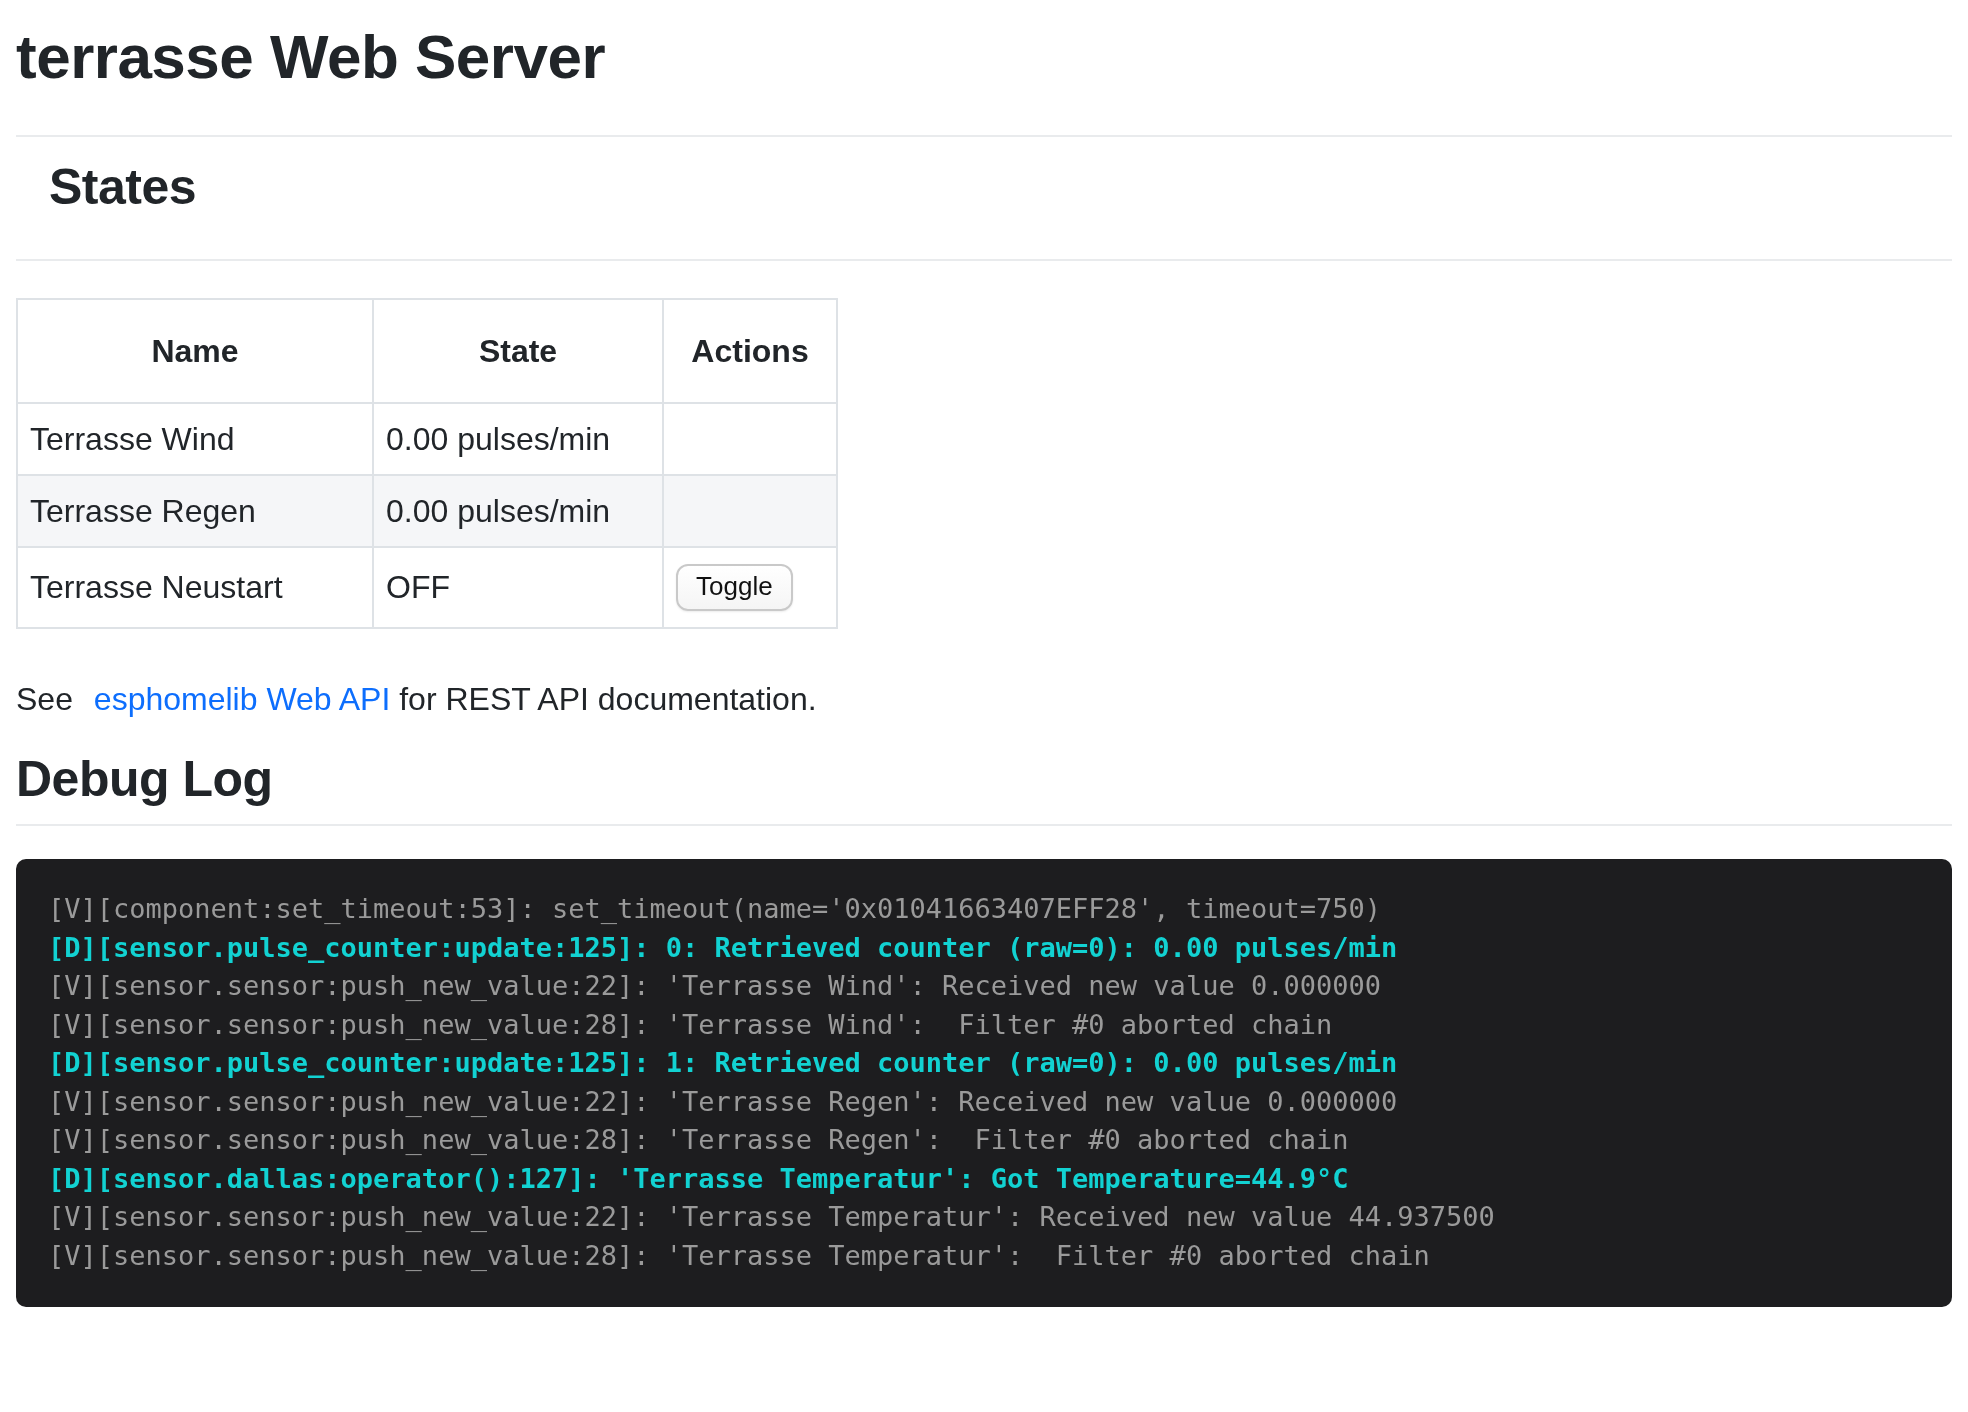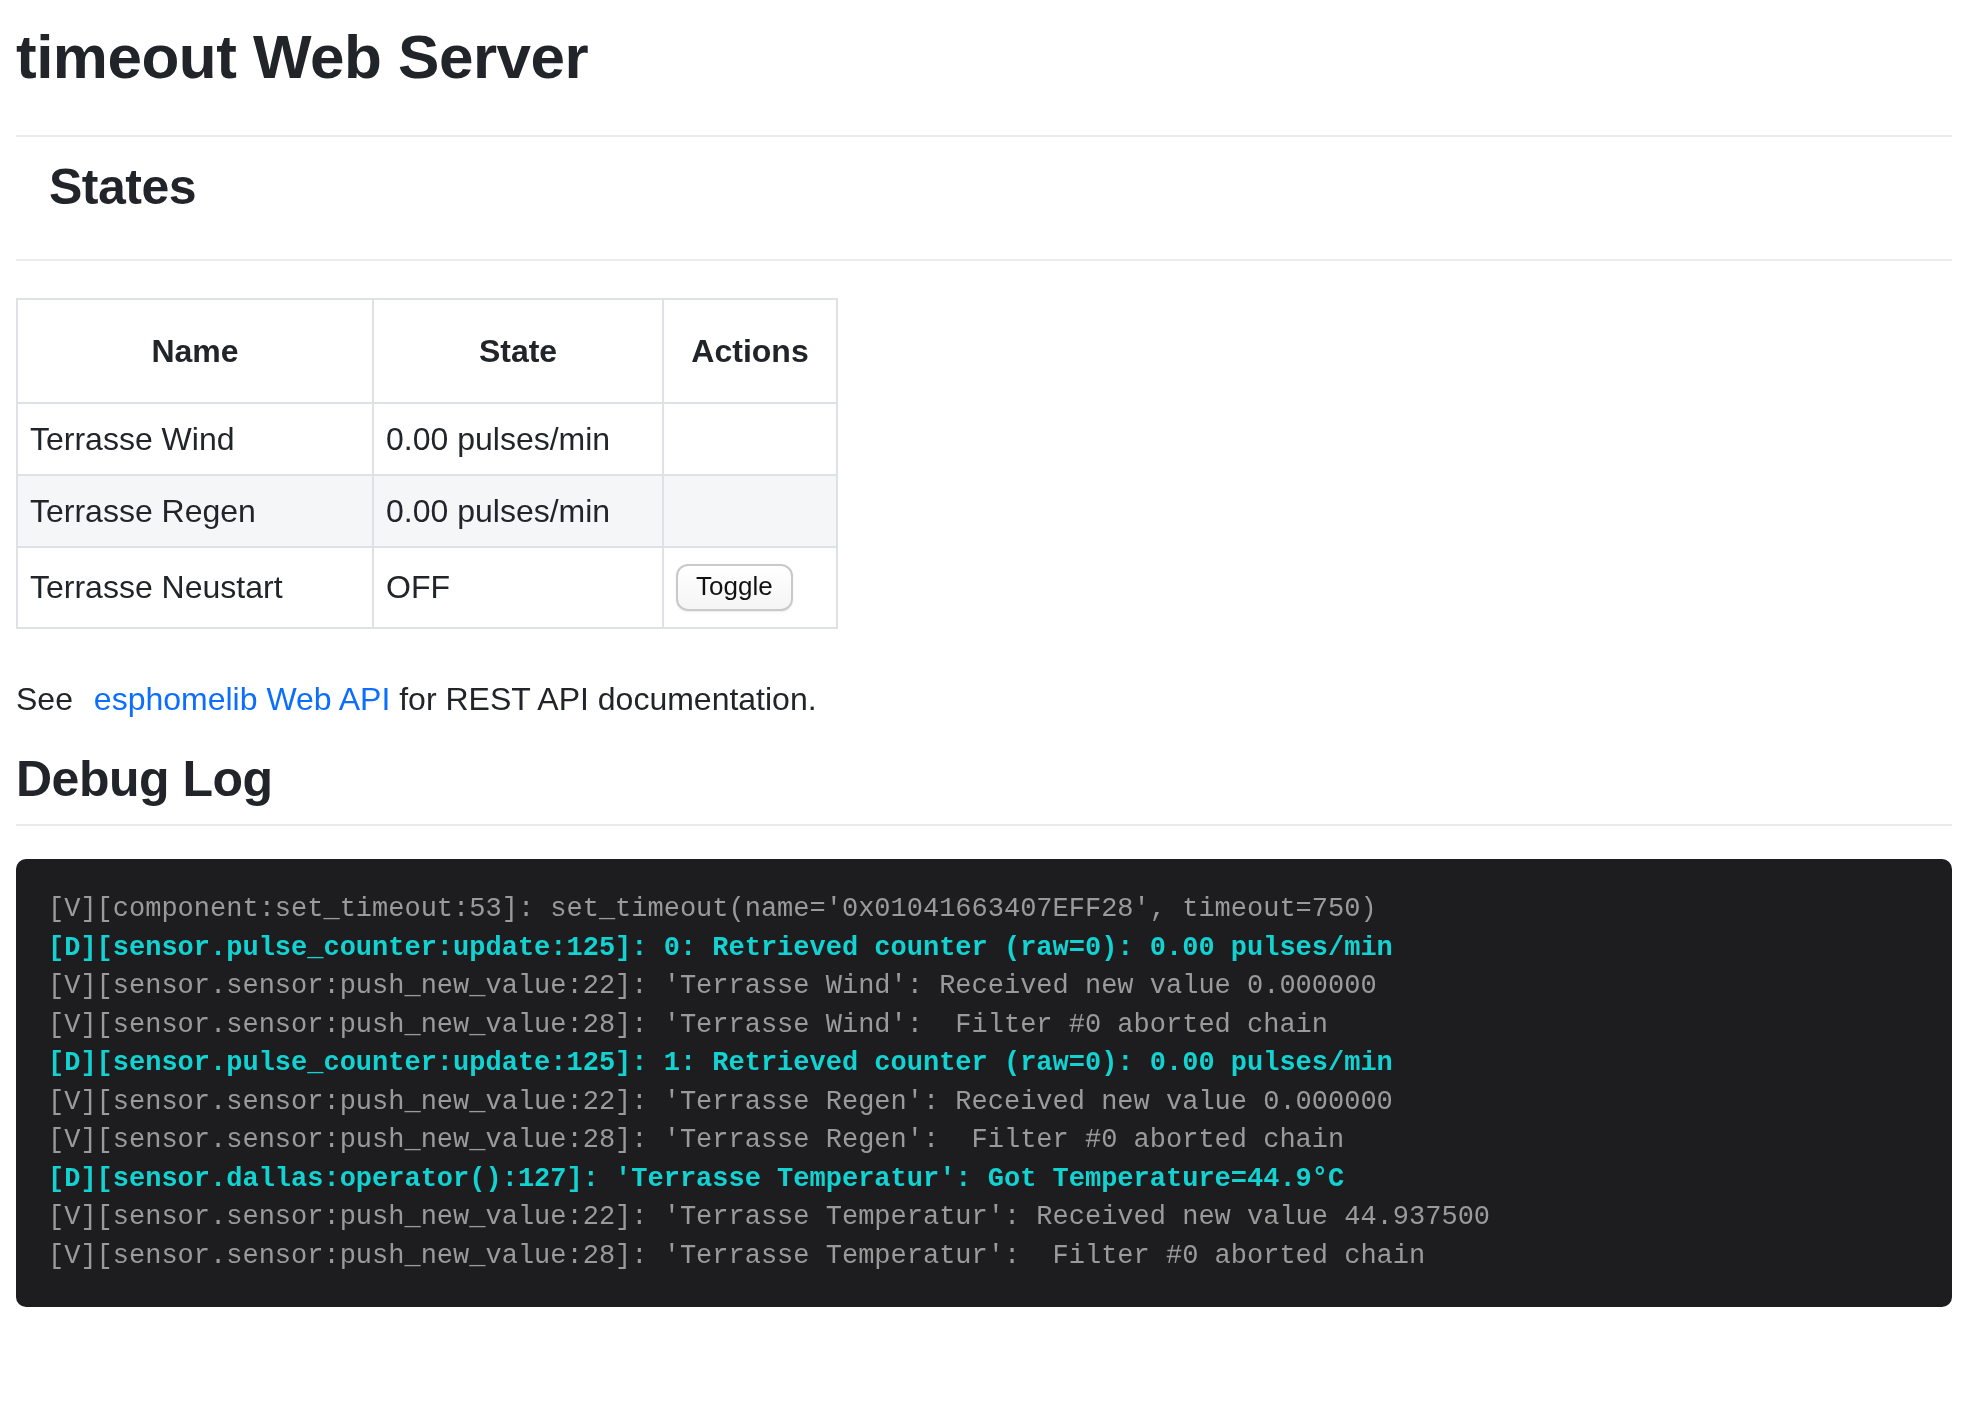--- a/index.html
+++ b/index.html
@@ -89,30 +89,30 @@
     background:var(--log-bg);
     border-radius:10px;
     padding:31px 32px;
     font-family:"DejaVu Sans Mono","Liberation Mono",monospace;
     font-size:27px;
     line-height:38.5px;
     white-space:pre;
     overflow:hidden;
     min-height:448px;
   }
-  .log-line{white-space:pre;font-family:Liberation Mono, monospace;}
+  .log-line{white-space:pre;}
   .log-line.lv-V{color:var(--log-v);font-weight:400;}
   .log-line.lv-D{color:var(--log-d);font-weight:700;}
 </style>
 </head>
 <body>
 
 <div class="page">
 
-  <h1>timeout Web Server</h1>
+  <h1>terrasse Web Server</h1>
   <hr class="hr-title">
 
   <h2 class="h2-states">States</h2>
   <hr class="hr-states">
 
   <table>
     <colgroup>
       <col class="c-name">
         <col class="c-state">
         <col class="c-actions">

